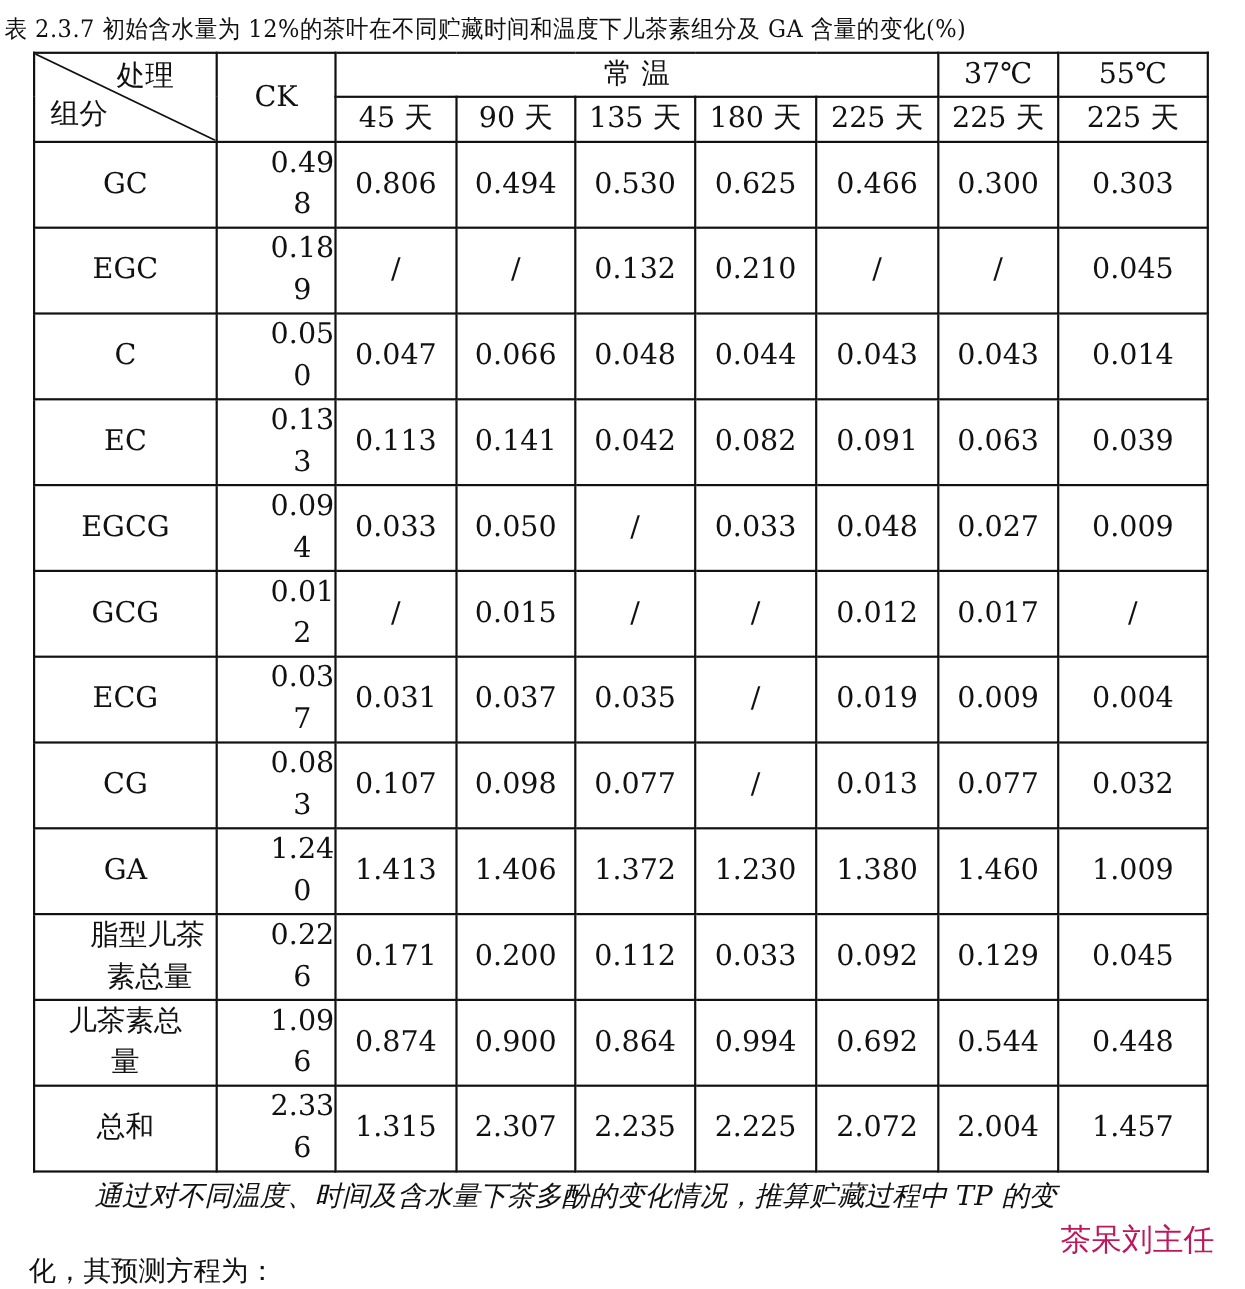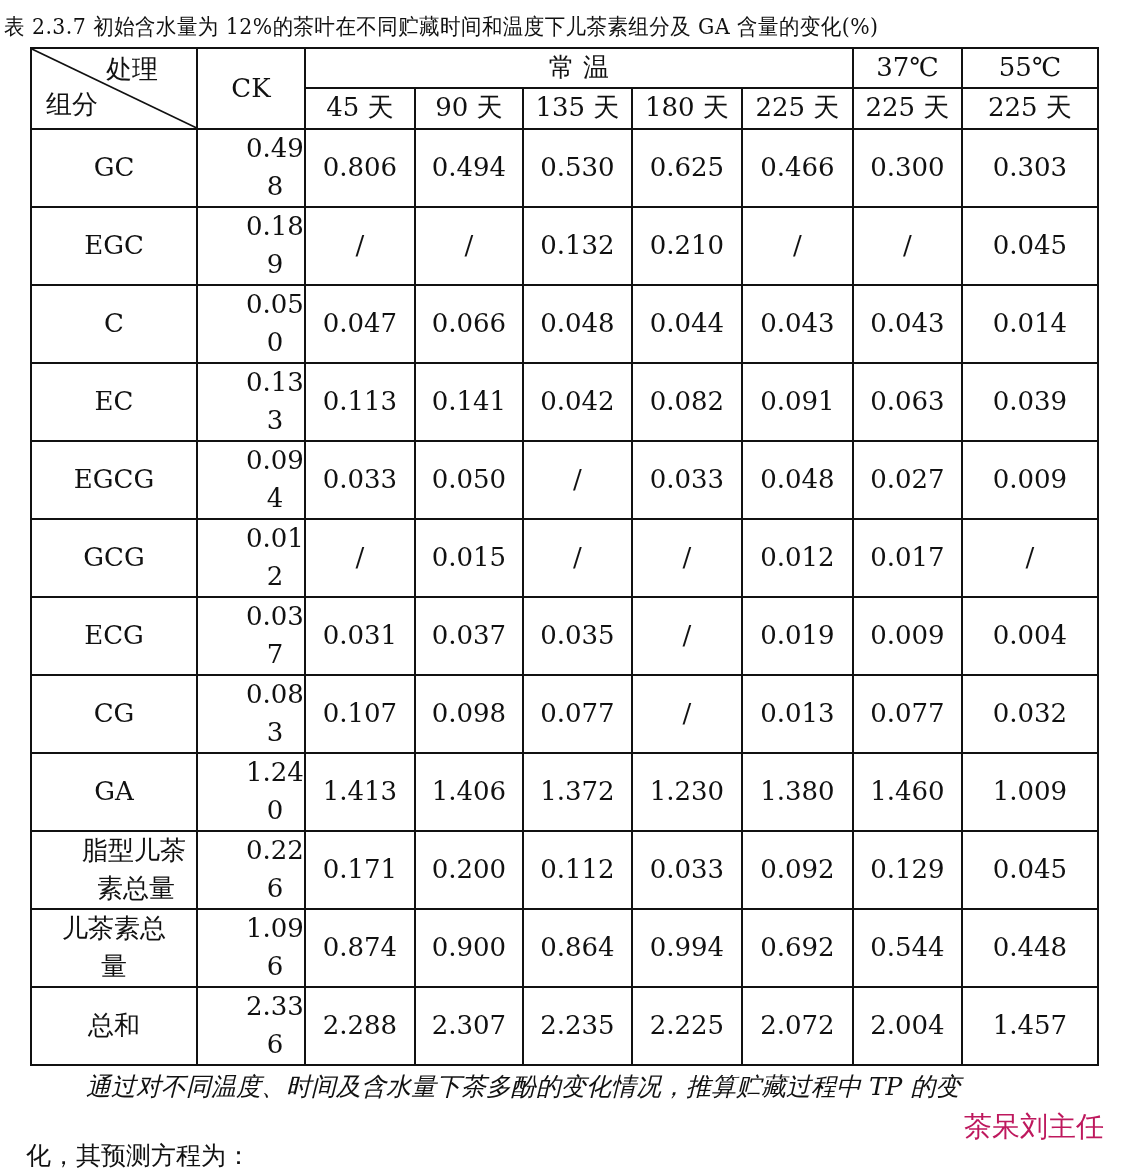--- a/index.html
+++ b/index.html
@@ -225,21 +225,21 @@
         <td>0.692</td>
         <td>0.544</td>
         <td>0.448</td>
       </tr>
       <tr class="row">
         <td class="label">总和</td>
         <td class="ck">
           <span>2.33</span>
           <span>6</span>
         </td>
-        <td>2.288</td>
+        <td>1.315</td>
         <td>2.307</td>
         <td>2.235</td>
         <td>2.225</td>
         <td>2.072</td>
         <td>2.004</td>
         <td>1.457</td>
       </tr>
     </tbody>
 </table>
 

